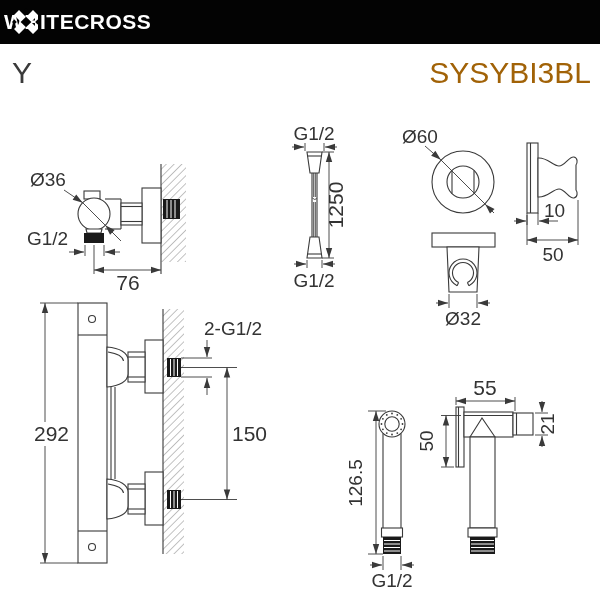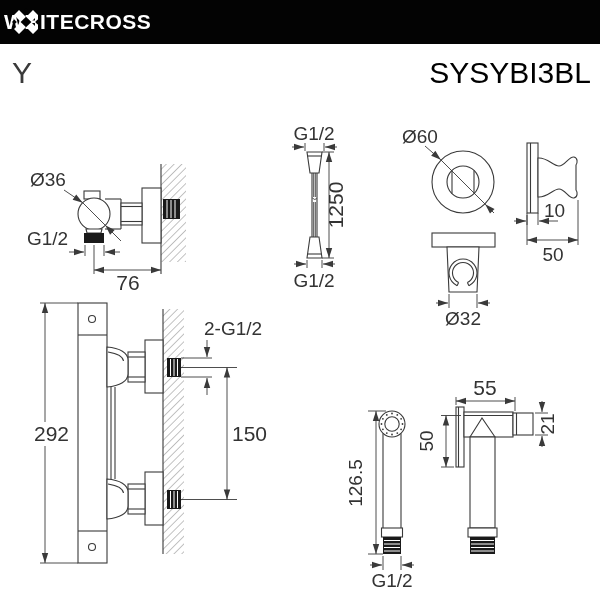--- a/index.html
+++ b/index.html
@@ -1,21 +1,21 @@
 <!DOCTYPE html>
 <html><head>
 <meta charset="utf-8">
 <style>
   html,body{margin:0;padding:0;background:#fff;}
   body{width:600px;height:600px;position:relative;font-family:"Liberation Sans",sans-serif;overflow:hidden;}
   .header{position:absolute;left:0;top:0;width:600px;height:44px;background:#030303;display:flex;align-items:center;}
   .brand{color:#fff;font-size:21px;font-weight:bold;letter-spacing:.5px;margin-left:4px;}
   .logo{margin-left:10px;}
   .series{position:absolute;left:12px;top:56px;font-size:30px;color:#3a3a3a;}
-  .model{position:absolute;right:9px;top:56px;font-size:30px;color:#000000;}
+  .model{position:absolute;right:9px;top:56px;font-size:30px;color:#a16207;}
   svg{position:absolute;overflow:visible;}
   .ln{stroke:#3a3a3a;stroke-width:1.1;fill:none;}
   .fw{stroke:#3a3a3a;stroke-width:1.1;fill:#fff;}
   .dim{stroke:#3a3a3a;stroke-width:.9;fill:none;}
   .blk{fill:#1a1a1a;stroke:none;}
   .wl{stroke:#fff;stroke-width:1;fill:none;}
   .lbl{font-family:"Liberation Sans",sans-serif;font-size:19px;fill:#333;}
   .lbl-lg{font-family:"Liberation Sans",sans-serif;font-size:21px;fill:#333;}
   .hatchfill{fill:url(#hatch);stroke:none;}
 </style>

